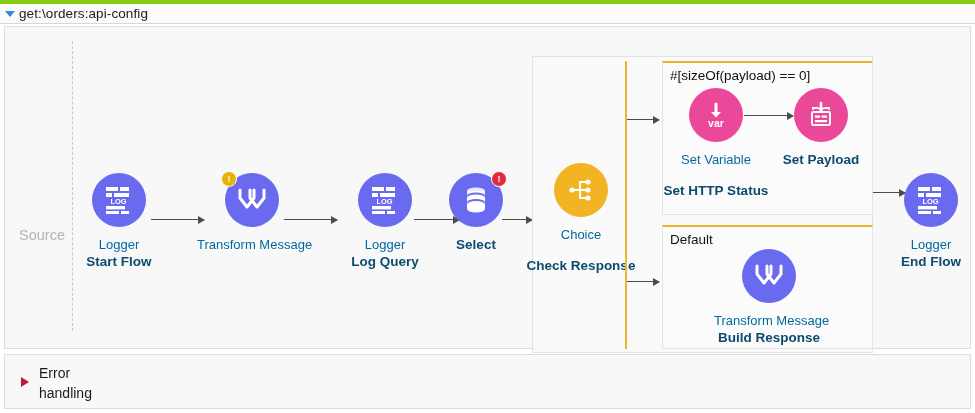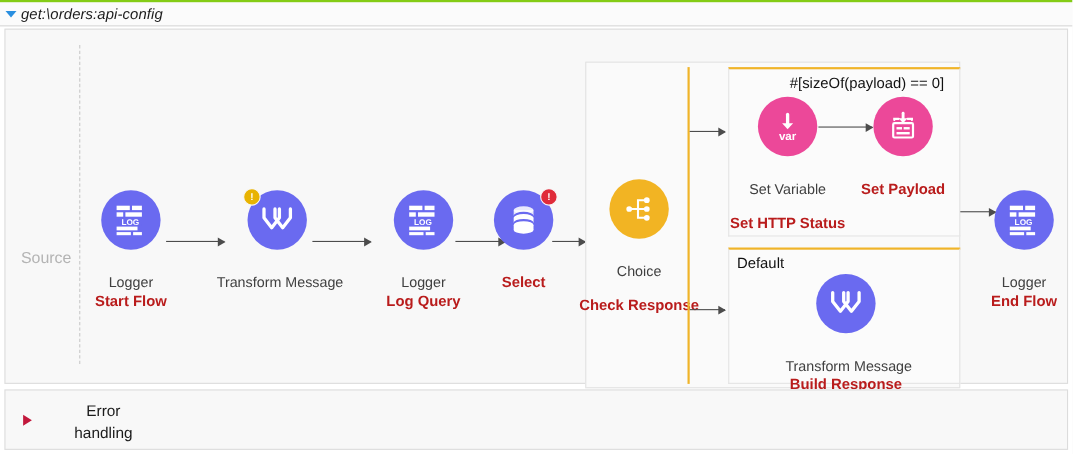--- a/index.html
+++ b/index.html
@@ -8,24 +8,24 @@
     background:#ffffff;
     font-family:"Liberation Sans", sans-serif;
     -webkit-font-smoothing:antialiased;
   }
   .app{position:relative;width:975px;height:413px;box-sizing:border-box;}
 
   
   .hdr{
     position:absolute;left:0;top:0;width:975px;height:24px;
     background:#fbfbfb;
-    border-top:2px solid #84cc16;
+    border-top:4px solid #84cc16;
     border-bottom:1px solid #d7d7d7;
     box-sizing:border-box;
-    display:flex;align-items:center;font-style:italic;
+    display:flex;align-items:center;
   }
   .hdr .tri{
     width:0;height:0;margin:0 4px 0 5px;
     border-left:5px solid transparent;border-right:5px solid transparent;
     border-top:6px solid #2a8fe0;
   }
   .hdr .title{font-size:13.5px;color:#1b1b1b;letter-spacing:.1px;}
 
   
   .canvas{
@@ -43,22 +43,22 @@
 
   
   .node{position:absolute;width:110px;text-align:center;}
   .bubble{
     width:54px;height:54px;border-radius:50%;margin:0 auto;
     position:relative;display:flex;align-items:center;justify-content:center;
   }
   .bubble.purple{background:#6a6af0;}
   .bubble.green{background:#ec4899;}
   .bubble.amber{background:#f2b423;}
-  .ntype{font-size:13px;color:#404040;margin-top:22px;line-height:15px;white-space:nowrap;}
-  .nname{font-size:13.5px;color:#b91c1c;font-weight:bold;margin-top:2px;line-height:16px;}
+  .ntype{font-size:13px;color:#0369a1;margin-top:10px;line-height:15px;white-space:nowrap;}
+  .nname{font-size:13.5px;color:#0c4a6e;font-weight:bold;margin-top:2px;line-height:16px;}
   .nname.wrap{white-space:normal;margin-top:16px;}
 
   
   .badge{
     position:absolute;width:14px;height:14px;border-radius:50%;
     display:flex;align-items:center;justify-content:center;
     font-size:9px;font-weight:bold;color:#fff;line-height:1;
     border:1.5px solid #f8f8f8;box-sizing:content-box;
   }
   .badge.warn{background:#e8b302;left:-4px;top:-2px;}
@@ -96,21 +96,21 @@
   .errstrip{
     position:absolute;left:4px;top:354px;width:967px;height:55px;
     background:#f8f8f8;border:1px solid #dcdcdc;box-sizing:border-box;
   }
   .errstrip .tri{
     position:absolute;left:16px;top:22px;width:0;height:0;
     border-top:5px solid transparent;border-bottom:5px solid transparent;
     border-left:8px solid #c2183c;
   }
   .errstrip .etxt{
-    position:absolute;left:34px;top:8px;width:110px;text-align:center;
+    position:absolute;left:34px;top:8px;width:110px;
     font-size:14px;color:#1b1b1b;line-height:20px;
   }
 </style>
 </head>
 <body>
 
 <div class="app">
 
   <div class="hdr">
     <span class="tri"></span>
@@ -211,21 +211,21 @@
         </div>
         <div class="ntype">Choice</div>
         <div class="nname wrap">Check Response</div>
       </div>
 
       <div class="scope-spine"></div>
 
       <div class="arrow" style="left:94px;top:62px;width:32px;"></div>
       <div class="arrow" style="left:94px;top:224px;width:32px;"></div>
 
-      <div class="branch" style="top:4px;height:154px;padding-left:48px;">
+      <div class="branch" style="top:4px;height:154px;">
         <div class="cond">#[sizeOf(payload) == 0]</div>
 
         <div class="node" style="left:-2px;top:25px;">
           <div class="bubble green">
             <svg class="ico" width="28" height="28" viewBox="0 0 28 28">
               <path d="M14 3 V13" stroke="#fff" stroke-width="3" stroke-linecap="round"></path>
               <path d="M9 11 L14 16.5 L19 11 Z" fill="#fff"></path>
               <text x="14" y="26" font-family="'Liberation Sans',sans-serif" font-size="10.5" font-weight="bold" fill="#fff" text-anchor="middle">var</text>
             </svg>
           </div>

